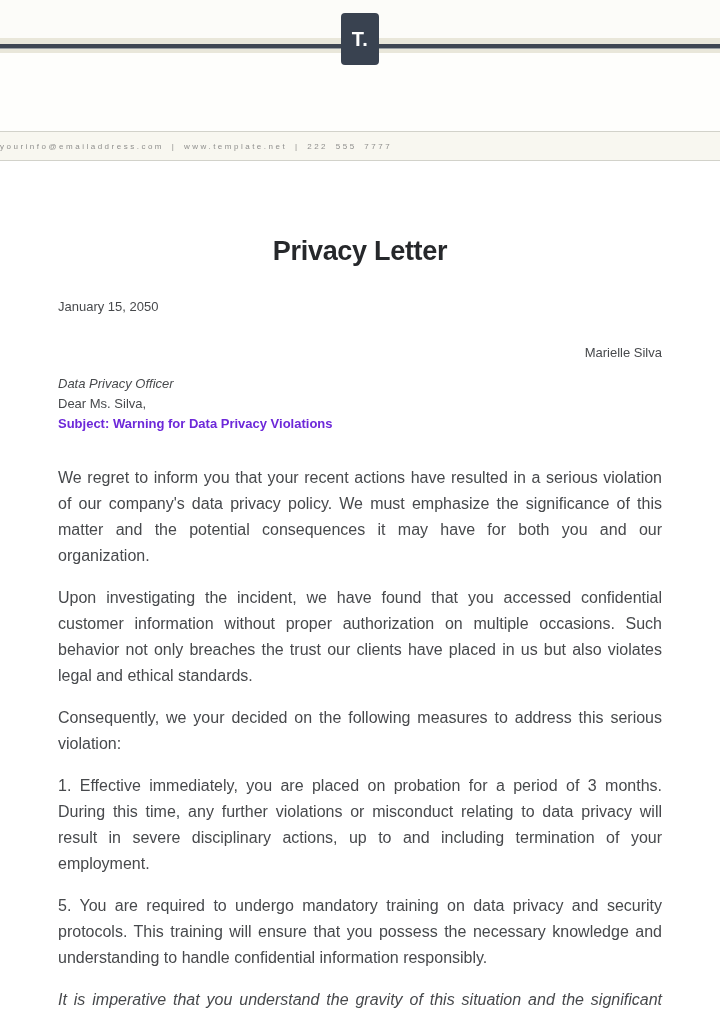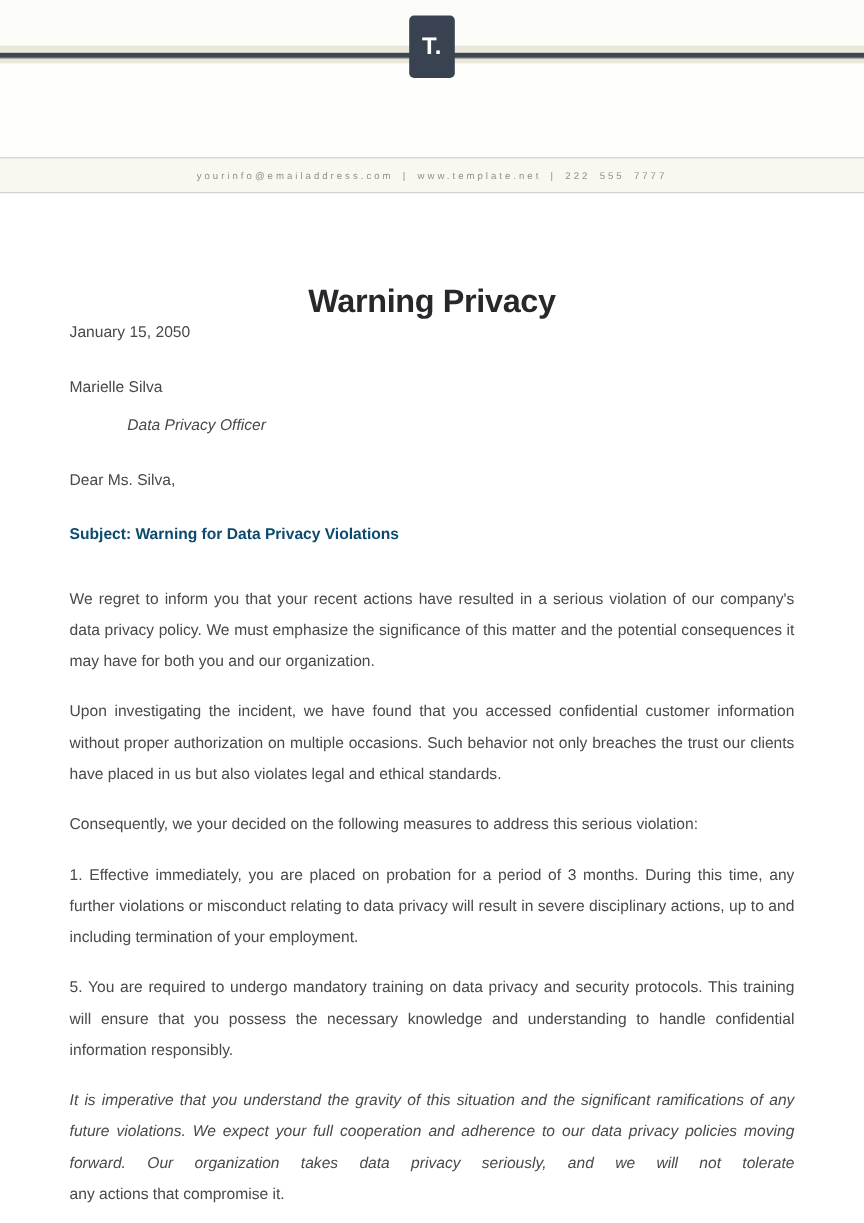--- a/index.html
+++ b/index.html
@@ -45,50 +45,49 @@
     z-index: 2;
   }
   .head-gap { height: 78px; background: #fefefc; }
   .contact-band {
     height: 30px;
     background: #f8f7f0;
     border-top: 1px solid #d2d2ca;
     border-bottom: 1px solid #d2d2ca;
     display: flex;
     align-items: center;
-    justify-content: center;
   }
   .contact-line {
     font-size: 8px;
     letter-spacing: 2.5px;
     word-spacing: 3px;
     color: #8f8f8d;
   }
 
   
   .letter { padding: 0 58px; }
   .title {
     margin-top: 74px;
     text-align: center;
     font-size: 27px;
     line-height: 32px;
     font-weight: 700;
     color: #26282b;
     letter-spacing: -0.3px;
   }
   .line { font-size: 13px; line-height: 20px; }
-  .date      { }
-  .name      { margin-top: 26px; }
-  .role      { margin-top: 11px; font-style: italic; margin-left: 48px; }
-  .dear      { margin-top: 26px; }
-  .subject   { margin-top: 25px; font-weight: 700; color: #0c4a6e; }
+  .date      { margin-top: 30px; }
+  .name      { margin-top: 26px; text-align: right; }
+  .role      { margin-top: 11px; font-style: italic; }
+  .dear      { }
+  .subject   { font-weight: 700; color: #6d28d9; }
 
   .para {
     margin-top: 16px;
-    font-size: 13px;
+    font-size: 16px;
     line-height: 26px;
     text-align: justify;
     color: #47494c;
   }
   .para.first { margin-top: 31px; }
   .para.stretch-last { text-align-last: justify; font-style: italic; }
   .clipped-line {
     margin-top: 0;
     font-size: 13px;
     line-height: 26px;
@@ -106,21 +105,21 @@
   <div class="logo-badge">
     <span>T.</span>
   </div>
   <div class="head-gap"></div>
   <div class="contact-band">
     <span class="contact-line">yourinfo@emailaddress.com | www.template.net | 222 555 7777</span>
   </div>
 </header>
 
 <main class="letter">
-  <h1 class="title">Warning Privacy</h1>
+  <h1 class="title">Privacy Letter</h1>
 
   <p class="line date">January 15, 2050</p>
   <p class="line name">Marielle Silva</p>
   <p class="line role">Data Privacy Officer</p>
   <p class="line dear">Dear Ms. Silva,</p>
   <p class="line subject">Subject: Warning for Data Privacy Violations</p>
 
   <div>
       <p class="para first">We regret to inform you that your recent actions have resulted in a serious violation of our company's data privacy policy. We must emphasize the significance of this matter and the potential consequences it may have for both you and our organization.</p>
       <p class="para">Upon investigating the incident, we have found that you accessed confidential customer information without proper authorization on multiple occasions. Such behavior not only breaches the trust our clients have placed in us but also violates legal and ethical standards.</p>

